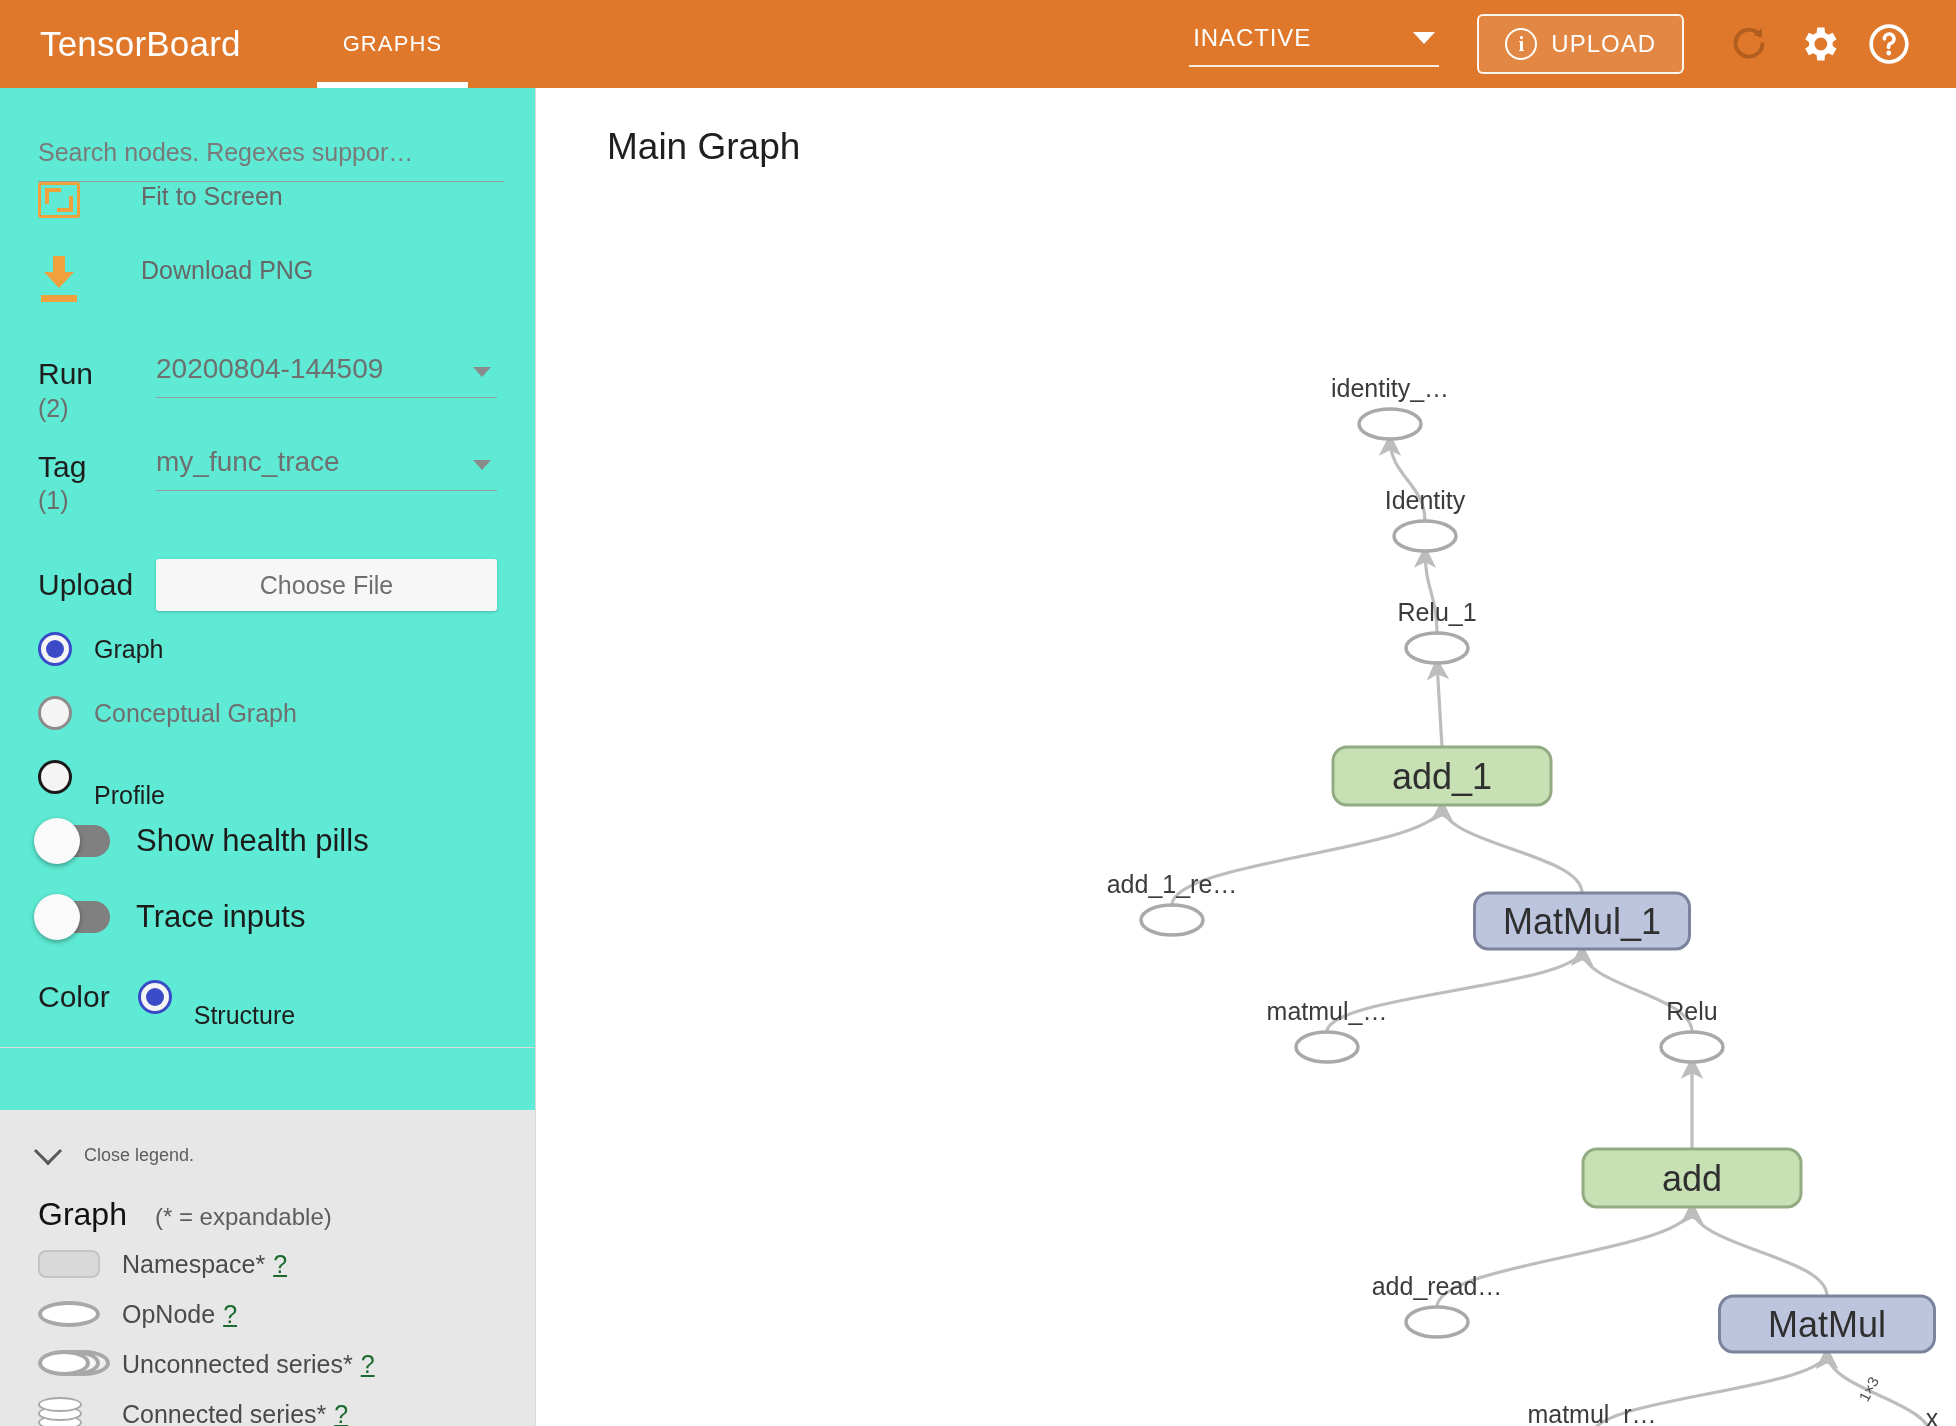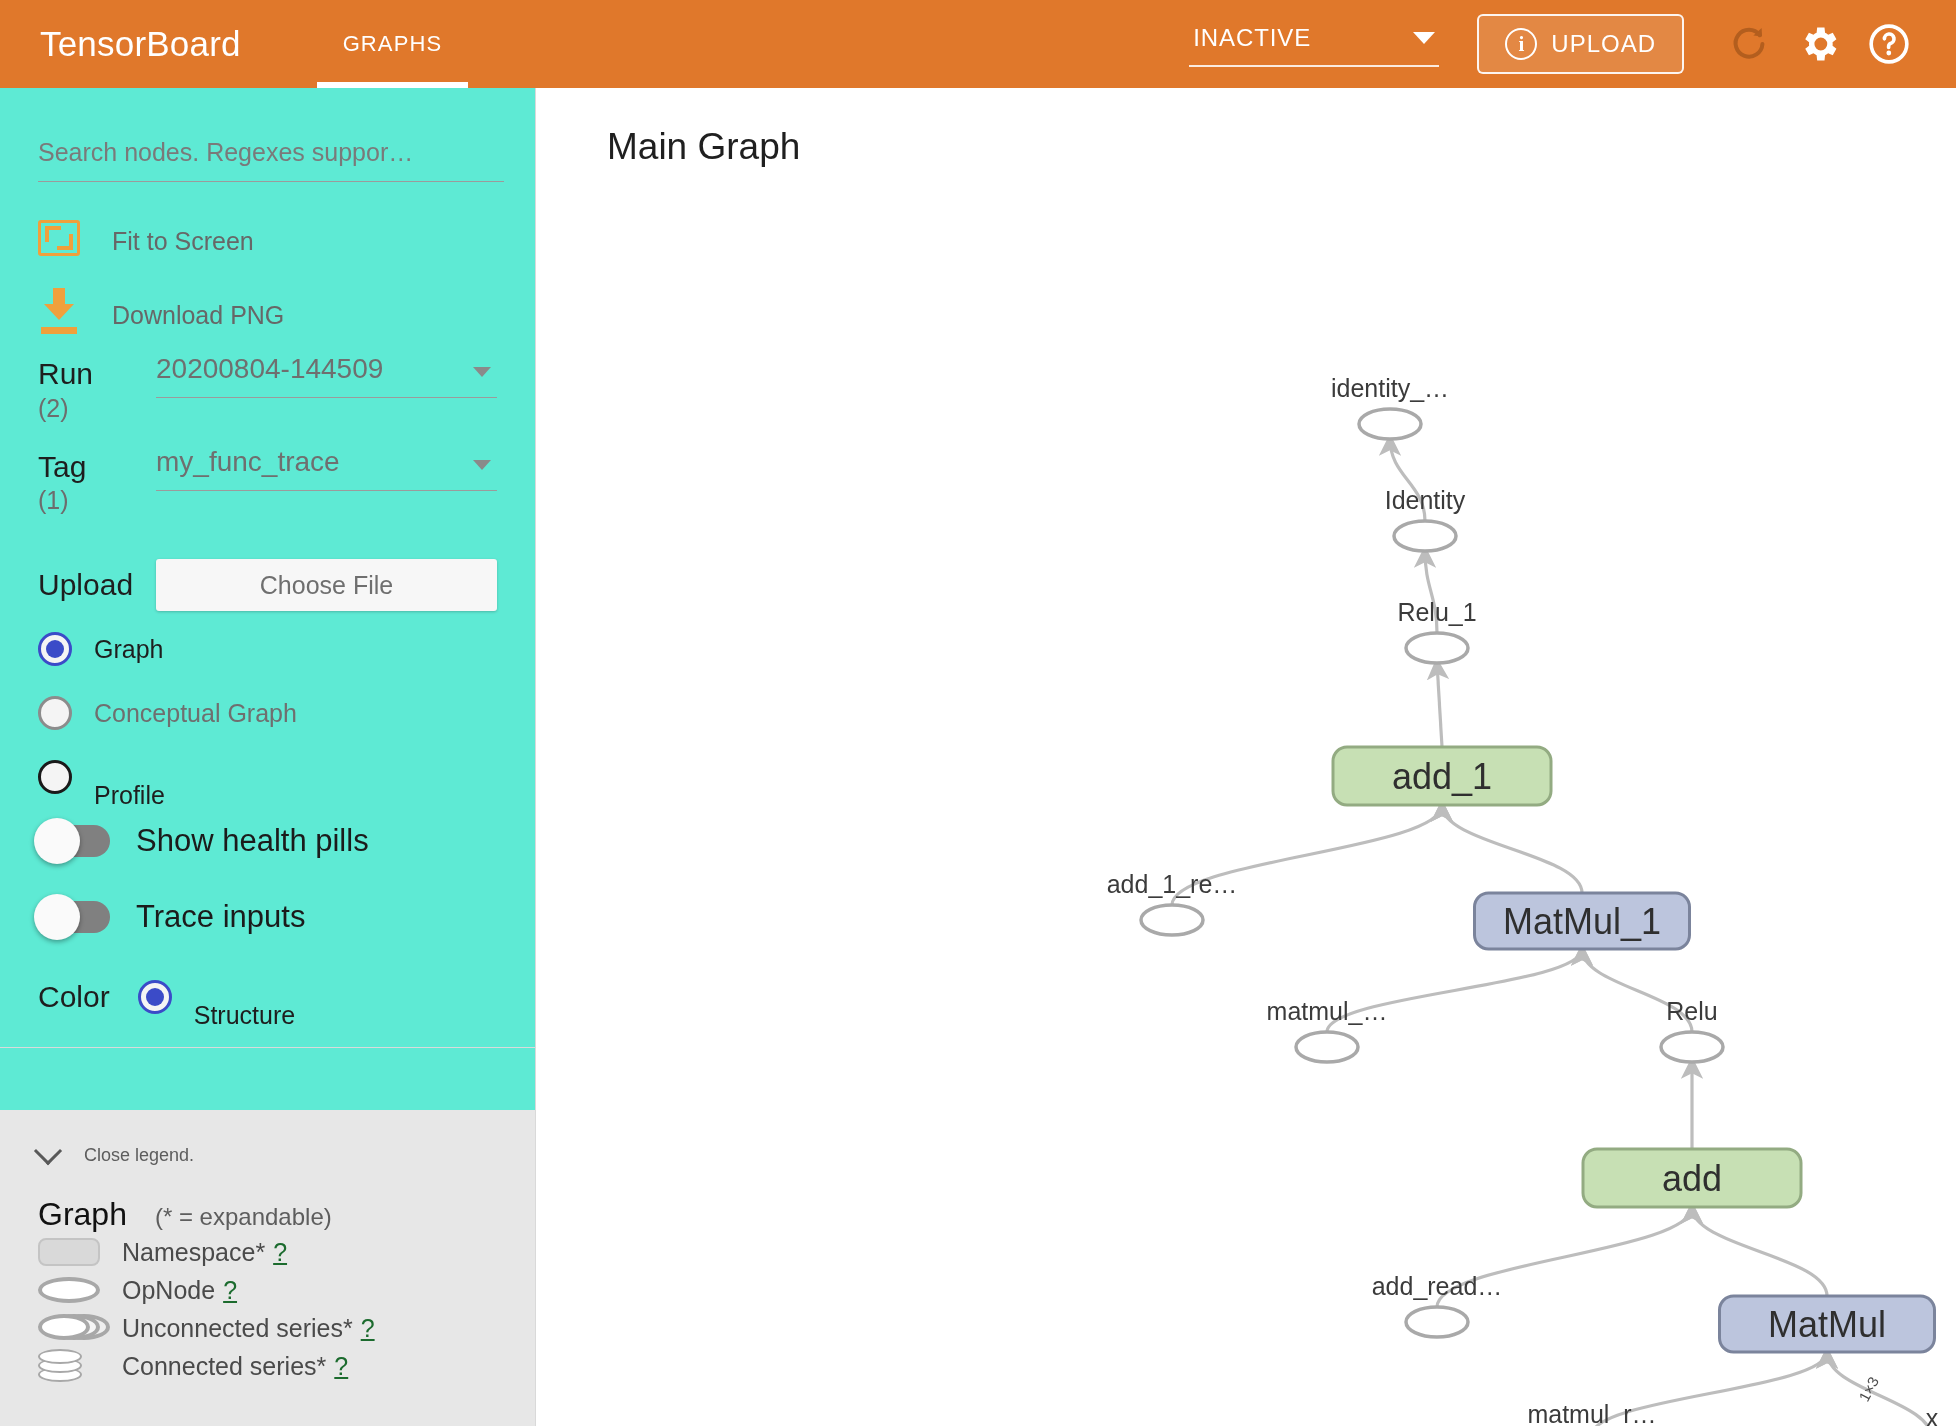--- a/index.html
+++ b/index.html
@@ -81,21 +81,21 @@
   .search-wrap { padding-top: 46px; }
   .search-input {
     width: 466px; border: none; outline: none; background: transparent;
     border-bottom: 1.5px solid #9b9b9b;
     font-size: 25px; color: #6d6d6d; padding: 4px 0 14px 0;
     font-family: "Liberation Sans", sans-serif;
   }
   .search-input::placeholder { color: #7a7a7a; }
 
   .action-row {
-    display: flex; align-items: flex-end; height: 74px; cursor: pointer;
+    display: flex; align-items: flex-start; height: 74px; cursor: pointer; gap: 29px;
   }
   .action-row .ico { width: 74px; display: flex; align-items: center; }
   .action-row .lbl { font-size: 25px; color: #676767; }
   .fit-ico {
     width: 42px; height: 36px; border: 3.5px solid #f0a03c; border-radius: 3px;
     position: relative;
   }
   .fit-ico::before {
     content:""; position:absolute; left:4px; top:3px;
     width:12px; height:12px; border-left:4px solid #f0a03c; border-top:4px solid #f0a03c;
@@ -182,21 +182,21 @@
   .chev {
     width: 20px; height: 20px; border-left: 3.5px solid #595959;
     border-bottom: 3.5px solid #595959; transform: rotate(-45deg);
     margin-right: 26px; margin-bottom: 8px; flex-shrink:0;
   }
   .legend-close .lbl { font-size: 18px; color:#5d5d5d; }
   .legend-head { display:flex; align-items:baseline; margin-top: 10px; }
   .legend-head .t { font-size: 32px; color:#111; margin-right: 28px; }
   .legend-head .s { font-size: 24px; color:#5d5d5d; }
 
-  .legend-item { display:flex; align-items:center; height: 38px; }
+  .legend-item { display:flex; align-items:center; height: 38px; margin-top: 12px; }
   .legend-item .sw { width: 84px; flex-shrink:0; display:flex; align-items:center; }
   .legend-item .txt { font-size: 25px; color:#4a4a4a; }
   .legend-item .q { color:#1c6b2e; text-decoration: underline; margin-left: 8px; cursor:pointer; }
 
   .sw-namespace { width: 62px; height: 28px; background:#d9d9d9; border:2px solid #c4c4c4; border-radius: 8px; }
   .sw-ellipse { width: 62px; height: 26px; background:#fff; border:4px solid #a8a8a8; border-radius: 50%; }
   .sw-series { position:relative; width:72px; height:28px; }
   .sw-series i {
     position:absolute; top:0; width:52px; height:26px; background:#fff;
     border:4px solid #a8a8a8; border-radius:50%;

